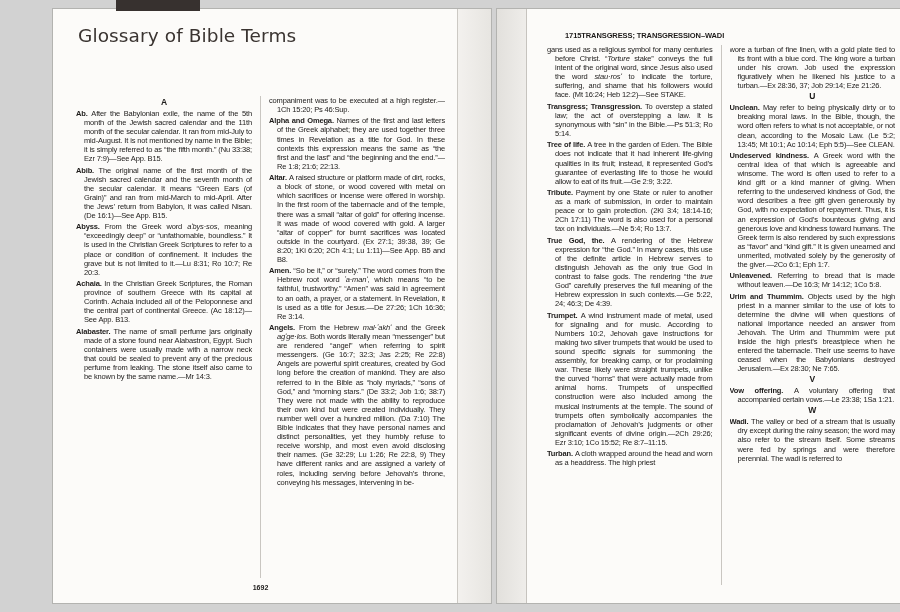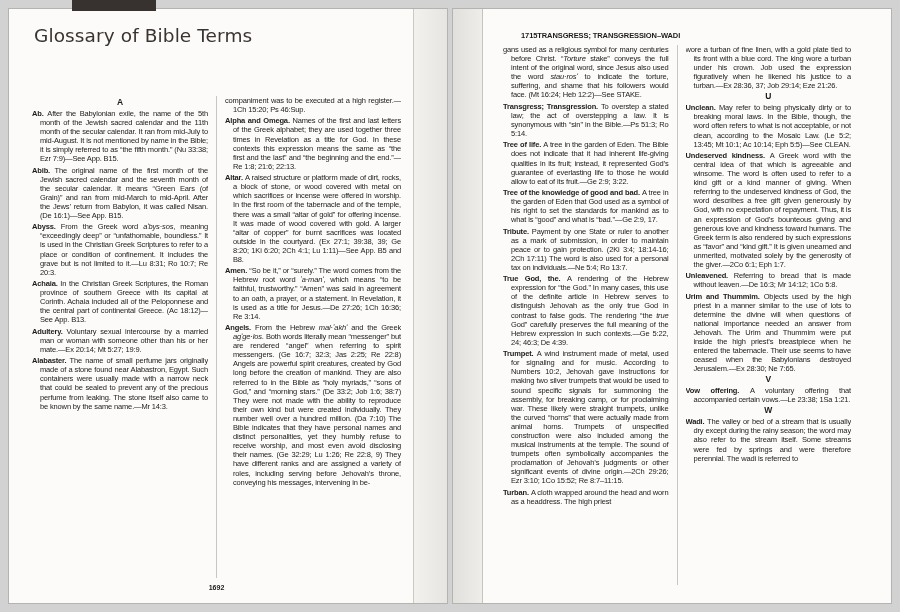--- a/index.html
+++ b/index.html
@@ -1,17 +1,17 @@
 <!DOCTYPE html>
 <html><head>
 <meta charset="utf-8">
 <style>
   html,body{margin:0;padding:0;width:900px;height:612px;overflow:hidden;
     background:#d2d2d2;font-family:"Liberation Sans",sans-serif;}
-  .stage{position:absolute;inset:0;width:724px;height:612px;}
+  .stage{position:absolute;inset:0;width:724px;height:612px;margin-left:44px;}
   .topbar{position:absolute;left:72px;top:0;width:84px;height:11px;background:#37312f;z-index:6;}
   .page{position:absolute;top:8px;height:596px;width:440px;background:#fcfbf9;
     border:1px solid #b3b3b0;box-sizing:border-box;z-index:1;}
   .page-left{left:8px;}
   .page-right{left:452px;}
   .spine{position:absolute;top:0;height:100%;z-index:2;}
   .spine-left{right:0;width:33px;border-left:1px solid #ccc9c4;
     background:linear-gradient(to right,#f3f1ee,#e7e5e1);}
   .spine-right{left:0;width:29px;border-right:1px solid #c6c3be;
     background:linear-gradient(to left,#efedea,#e2e0dc);}
@@ -46,21 +46,20 @@
 
   <div class="page page-left">
     <h1 class="doc-title">Glossary of Bible Terms</h1>
     <div class="cols cols-left">
       <div class="col">
           <p class="sect">A</p>
           <p><b class="term">Ab. </b>After the Babylonian exile, the name of the 5th month of the Jewish sacred calendar and the 11th month of the secular calendar. It ran from mid-July to mid-August. It is not mentioned by name in the Bible; it is simply referred to as “the fifth month.” (Nu 33:38; Ezr 7:9)—See App. B15.</p>
           <p><b class="term">Abib. </b>The original name of the first month of the Jewish sacred calendar and the seventh month of the secular calendar. It means “Green Ears (of Grain)” and ran from mid-March to mid-April. After the Jews’ return from Babylon, it was called Nisan. (De 16:1)—See App. B15.</p>
           <p><b class="term">Abyss. </b>From the Greek word <i>aʹbys·sos</i>, meaning “exceedingly deep” or “unfathomable, boundless.” It is used in the Christian Greek Scriptures to refer to a place or condition of confinement. It includes the grave but is not limited to it.—Lu 8:31; Ro 10:7; Re 20:3.</p>
           <p><b class="term">Achaia. </b>In the Christian Greek Scriptures, the Roman province of southern Greece with its capital at Corinth. Achaia included all of the Peloponnese and the central part of continental Greece. (Ac 18:12)—See App. B13.</p>
-          <p><b class="term">Adultery. </b>Voluntary sexual intercourse by a married man or woman with someone other than his or her mate.—Ex 20:14; Mt 5:27; 19:9.</p>
           <p><b class="term">Alabaster. </b>The name of small perfume jars originally made of a stone found near Alabastron, Egypt. Such containers were usually made with a narrow neck that could be sealed to prevent any of the precious perfume from leaking. The stone itself also came to be known by the same name.—Mr 14:3.</p>
         </div>
       <div class="colrule"></div>
       <div class="col">
           <p>companiment was to be executed at a high register.—1Ch 15:20; Ps 46:Sup.</p>
           <p><b class="term">Alpha and Omega. </b>Names of the first and last letters of the Greek alphabet; they are used together three times in Revelation as a title for God. In these contexts this expression means the same as “the first and the last” and “the beginning and the end.”—Re 1:8; 21:6; 22:13.</p>
           <p><b class="term">Altar. </b>A raised structure or platform made of dirt, rocks, a block of stone, or wood covered with metal on which sacrifices or incense were offered in worship. In the first room of the tabernacle and of the temple, there was a small “altar of gold” for offering incense. It was made of wood covered with gold. A larger “altar of copper” for burnt sacrifices was located outside in the courtyard. (Ex 27:1; 39:38, 39; Ge 8:20; 1Ki 6:20; 2Ch 4:1; Lu 1:11)—See App. B5 and B8.</p>
           <p><b class="term">Amen. </b>“So be it,” or “surely.” The word comes from the Hebrew root word <i>ʼa·manʹ</i>, which means “to be faithful, trustworthy.” “Amen” was said in agreement to an oath, a prayer, or a statement. In Revelation, it is used as a title for Jesus.—De 27:26; 1Ch 16:36; Re 3:14.</p>
           <p><b class="term">Angels. </b>From the Hebrew <i>mal·ʼakhʹ</i> and the Greek <i>agʹge·los</i>. Both words literally mean “messenger” but are rendered “angel” when referring to spirit messengers. (Ge 16:7; 32:3; Jas 2:25; Re 22:8) Angels are powerful spirit creatures, created by God long before the creation of mankind. They are also referred to in the Bible as “holy myriads,” “sons of God,” and “morning stars.” (De 33:2; Job 1:6; 38:7) They were not made with the ability to reproduce their own kind but were created individually. They number well over a hundred million. (Da 7:10) The Bible indicates that they have personal names and distinct personalities, yet they humbly refuse to receive worship, and most even avoid disclosing their names. (Ge 32:29; Lu 1:26; Re 22:8, 9) They have different ranks and are assigned a variety of roles, including serving before Jehovah’s throne, conveying his messages, intervening in be-</p>
         </div>
@@ -72,21 +71,20 @@
   <div class="page page-right">
     <div class="rp-header">
       <span>1715</span>
       <span>TRANSGRESS; TRANSGRESSION–WADI</span>
     </div>
     <div class="cols cols-right">
       <div class="col">
           <p>gans used as a religious symbol for many centuries before Christ. “<i>Torture</i> stake” conveys the full intent of the original word, since Jesus also used the word <i>stau·rosʹ</i> to indicate the torture, suffering, and shame that his followers would face. (Mt 16:24; Heb 12:2)—See STAKE.</p>
           <p><b class="term">Transgress; Transgression. </b>To overstep a stated law; the act of overstepping a law. It is synonymous with “sin” in the Bible.—Ps 51:3; Ro 5:14.</p>
           <p><b class="term">Tree of life. </b>A tree in the garden of Eden. The Bible does not indicate that it had inherent life-giving qualities in its fruit; instead, it represented God’s guarantee of everlasting life to those he would allow to eat of its fruit.—Ge 2:9; 3:22.</p>
-          <p><b class="term">Tree of the knowledge of good and bad. </b>A tree in the garden of Eden that God used as a symbol of his right to set the standards for mankind as to what is “good” and what is “bad.”—Ge 2:9, 17.</p>
           <p><b class="term">Tribute. </b>Payment by one State or ruler to another as a mark of submission, in order to maintain peace or to gain protection. (2Ki 3:4; 18:14-16; 2Ch 17:11) The word is also used for a personal tax on individuals.—Ne 5:4; Ro 13:7.</p>
           <p><b class="term">True God, the. </b>A rendering of the Hebrew expression for “the God.” In many cases, this use of the definite article in Hebrew serves to distinguish Jehovah as the only true God in contrast to false gods. The rendering “the <i>true</i> God” carefully preserves the full meaning of the Hebrew expression in such contexts.—Ge 5:22, 24; 46:3; De 4:39.</p>
           <p><b class="term">Trumpet. </b>A wind instrument made of metal, used for signaling and for music. According to Numbers 10:2, Jehovah gave instructions for making two silver trumpets that would be used to sound specific signals for summoning the assembly, for breaking camp, or for proclaiming war. These likely were straight trumpets, unlike the curved “horns” that were actually made from animal horns. Trumpets of unspecified construction were also included among the musical instruments at the temple. The sound of trumpets often symbolically accompanies the proclamation of Jehovah’s judgments or other significant events of divine origin.—2Ch 29:26; Ezr 3:10; 1Co 15:52; Re 8:7–11:15.</p>
           <p><b class="term">Turban. </b>A cloth wrapped around the head and worn as a headdress. The high priest</p>
         </div>
       <div class="colrule"></div>
       <div class="col">
           <p>wore a turban of fine linen, with a gold plate tied to its front with a blue cord. The king wore a turban under his crown. Job used the expression figuratively when he likened his justice to a turban.—Ex 28:36, 37; Job 29:14; Eze 21:26.</p>
           <p class="sect">U</p>
           <p><b class="term">Unclean. </b>May refer to being physically dirty or to breaking moral laws. In the Bible, though, the word often refers to what is not acceptable, or not clean, according to the Mosaic Law. (Le 5:2; 13:45; Mt 10:1; Ac 10:14; Eph 5:5)—See CLEAN.</p>

